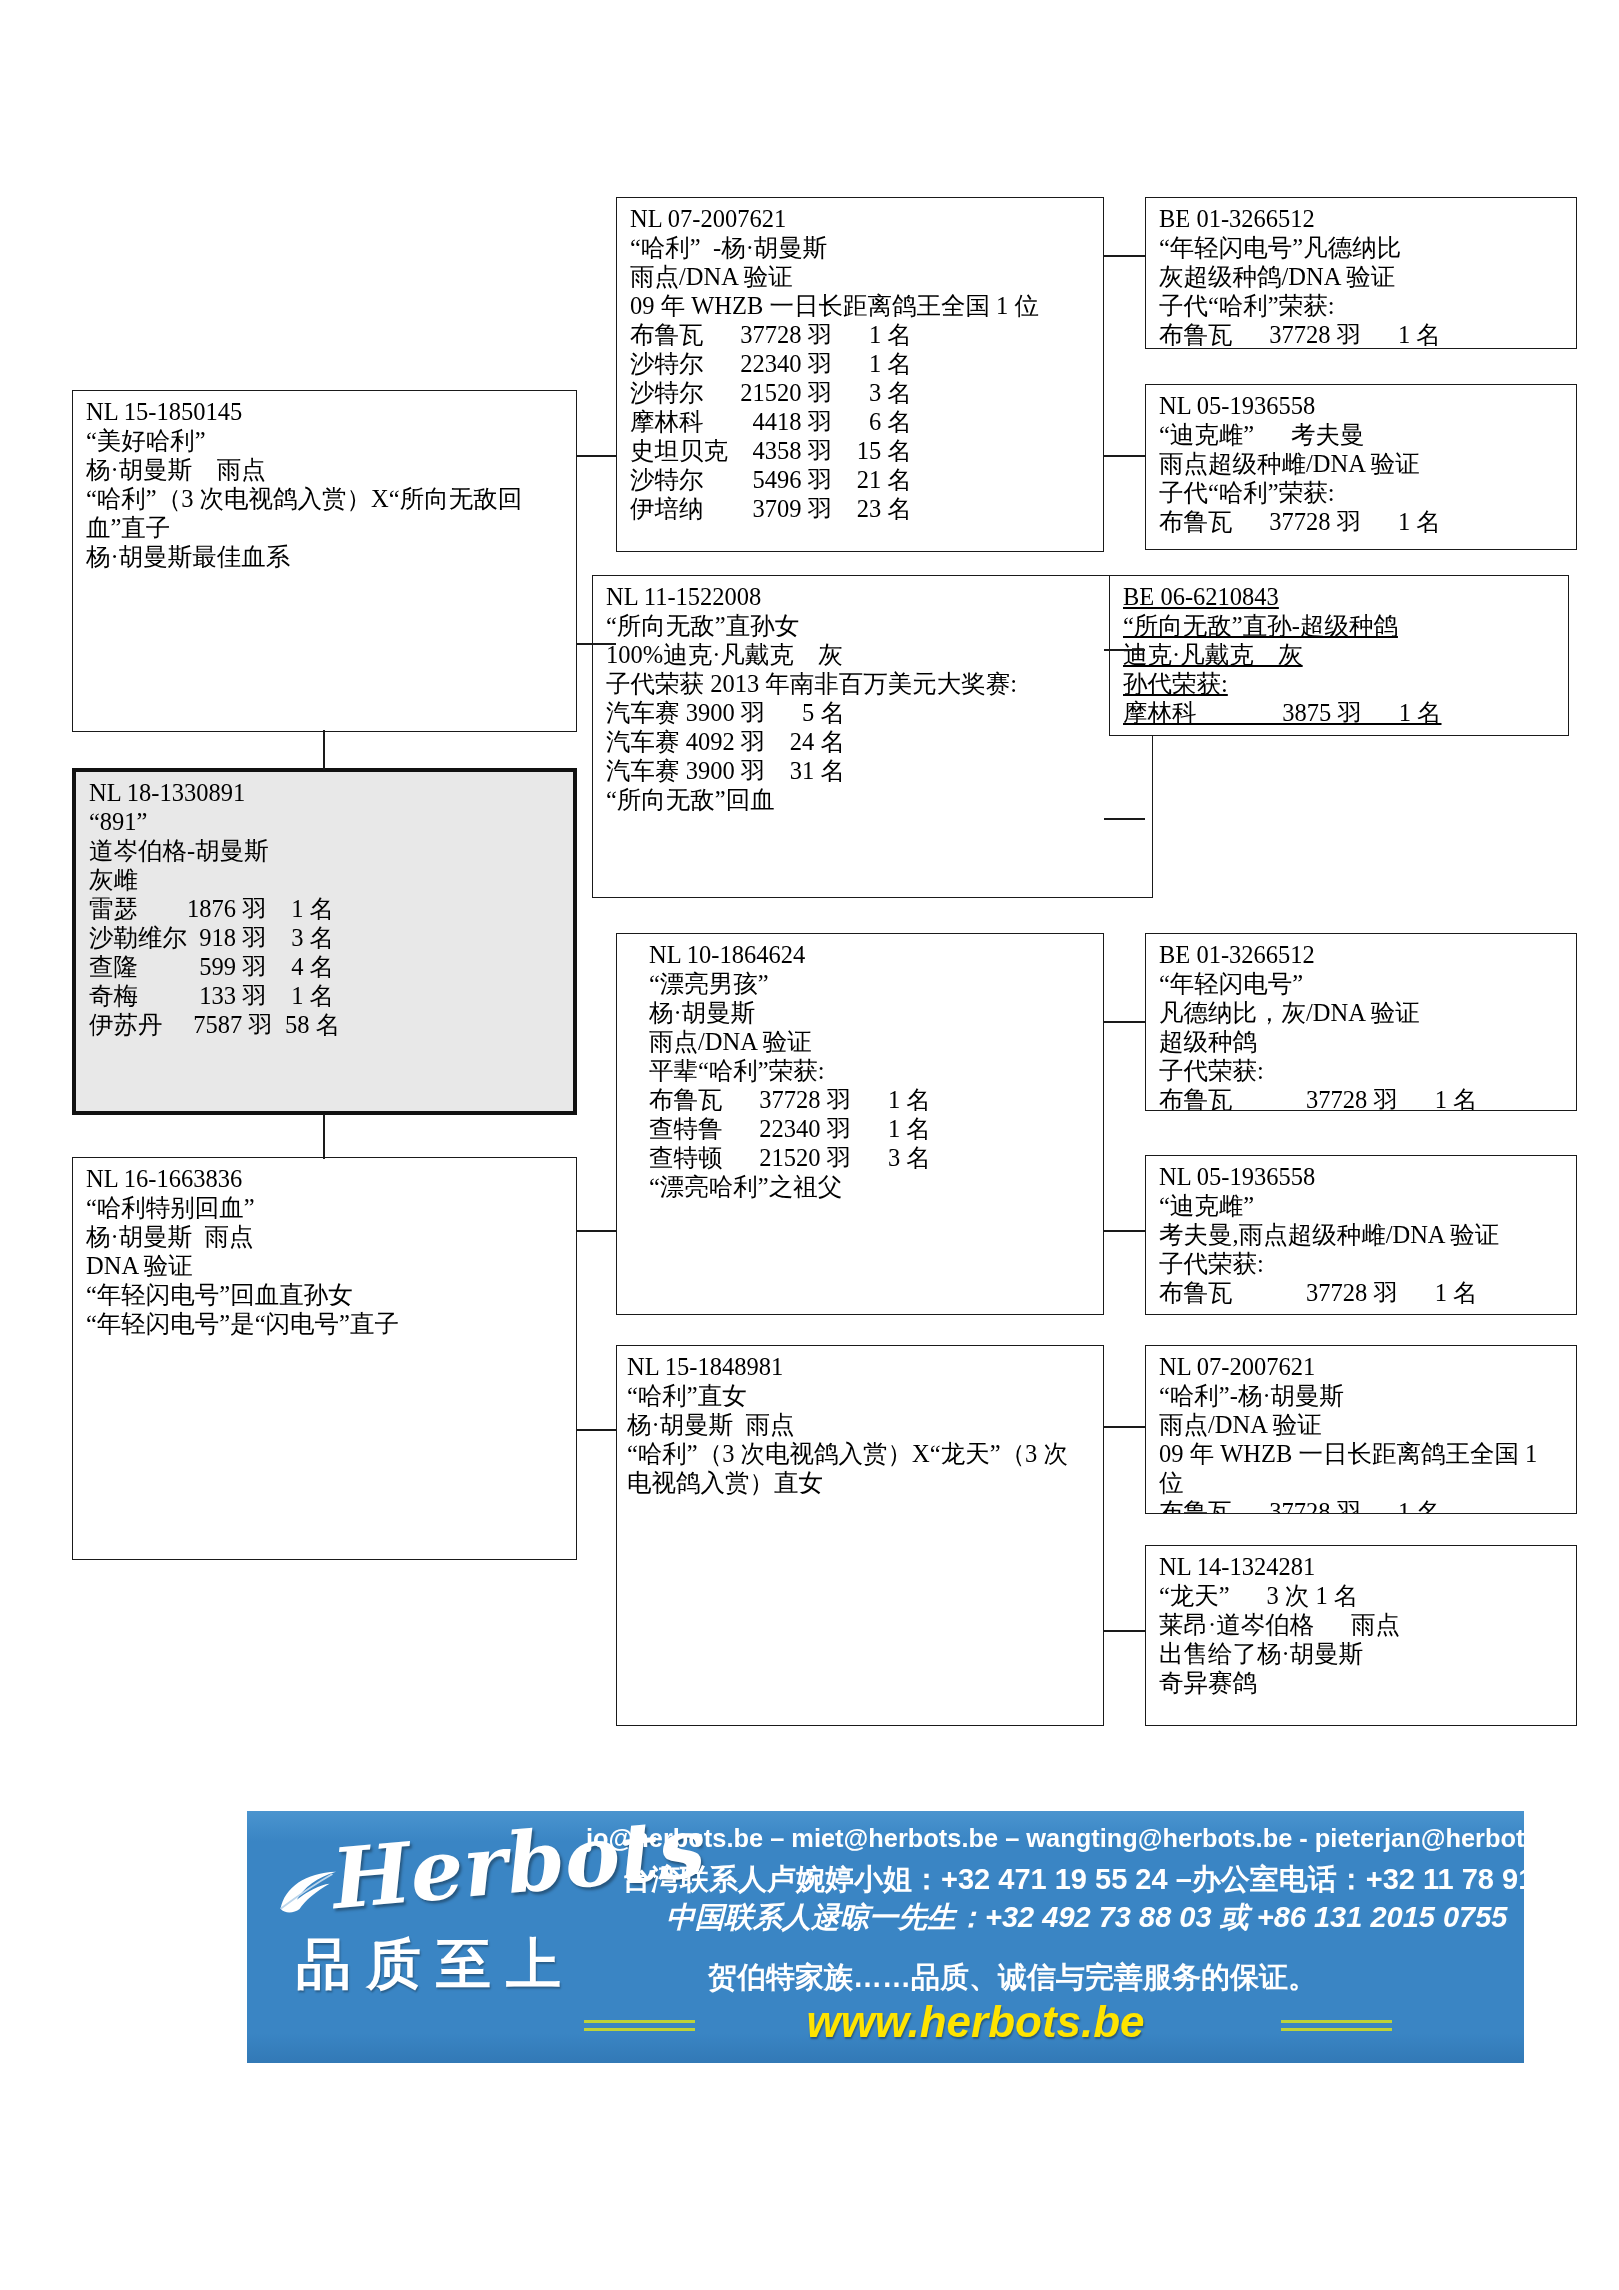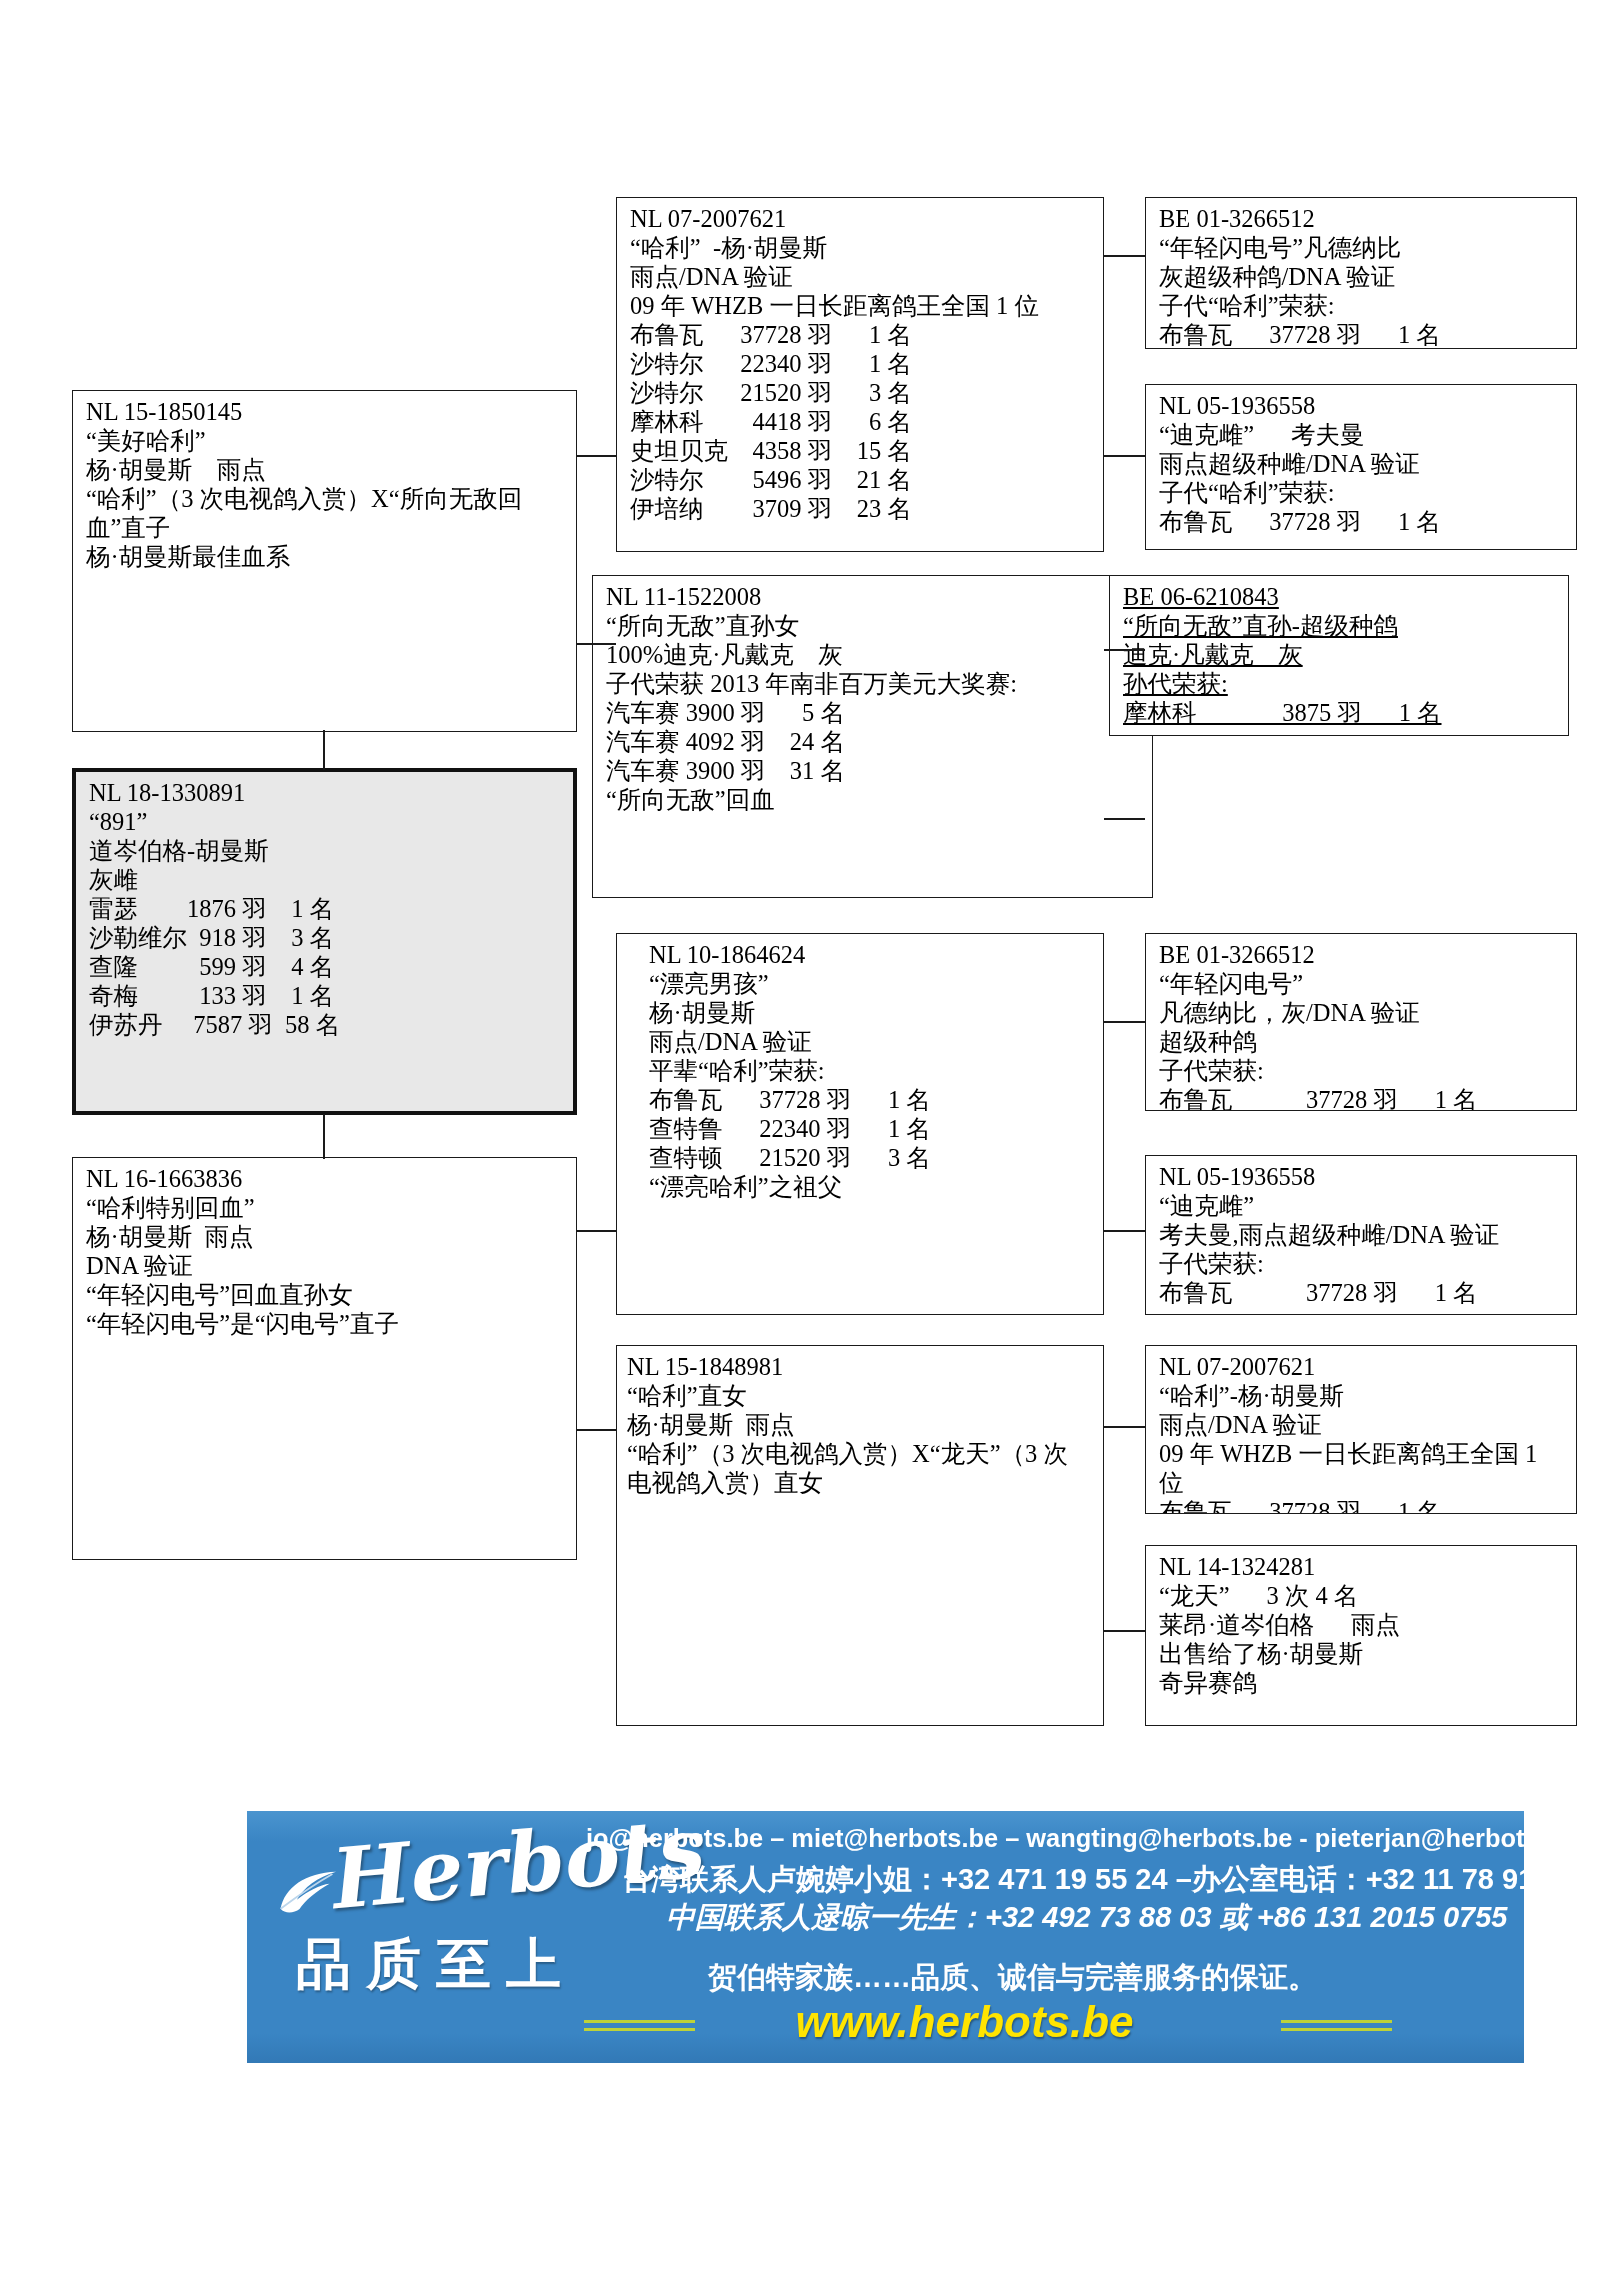--- a/index.html
+++ b/index.html
@@ -43,21 +43,21 @@
   .slogan-cn{position:absolute;left:49px;top:117px;font-size:55px;font-weight:bold;
              letter-spacing:15px;color:#fff;text-shadow:0.9px 1.9px 1.9px rgba(0,0,0,0.3);}
   .b-emails{position:absolute;left:339px;top:13px;width:938px;font-size:25.4px;font-weight:bold;
             color:#fff;white-space:nowrap;}
   .b-taiwan{position:absolute;left:375px;top:49px;width:902px;font-size:29px;font-weight:bold;
             color:#fff;white-space:nowrap;}
   .b-china{position:absolute;left:419px;top:87px;width:858px;font-size:29px;font-weight:bold;
            color:#fff;white-space:nowrap;font-style:italic;}
   .b-tagline{position:absolute;left:461px;top:147px;font-size:29px;font-weight:bold;color:#fff;
              white-space:nowrap;}
-  .b-web{position:absolute;left:496px;top:186px;width:443px;text-align:center;
+  .b-web{position:absolute;left:507px;top:186px;width:443px;text-align:center;
          font-size:44px;font-weight:bold;font-style:italic;color:#ffe400;
          text-shadow:0.9px 1.9px 1.9px rgba(0,0,0,0.35);}
   .bar{position:absolute;top:209px;width:111px;height:11.3px;
        border-top:3.8px solid #bdd23a;border-bottom:3.8px solid #bdd23a;box-sizing:border-box;}
   #bar-left{left:337px;}
   #bar-right{left:1034px;}
 </style>
 </head>
 <body>
 
@@ -169,21 +169,21 @@
   </div>
   <div class="box" id="r7">
     <div class="ring">NL 07-2007621</div>
     <div class="info">“哈利”-杨·胡曼斯
 雨点/DNA 验证
 09 年 WHZB 一日长距离鸽王全国 1 位
 布鲁瓦      37728 羽      1 名</div>
   </div>
   <div class="box" id="r8">
     <div class="ring">NL 14-1324281</div>
-    <div class="info">“龙天”　  3 次 4 名
+    <div class="info">“龙天”　  3 次 1 名
 莱昂·道岑伯格　  雨点
 出售给了杨·胡曼斯
 奇异赛鸽</div>
   </div>
 
   <div class="hline" style="left:576px;top:455px;width:40px;"></div>
   <div class="hline" style="left:576px;top:643px;width:40px;"></div>
   <div class="hline" style="left:576px;top:1230px;width:40px;"></div>
   <div class="hline" style="left:576px;top:1429px;width:40px;"></div>
   <div class="hline" style="left:1104px;top:255px;width:41px;"></div>

